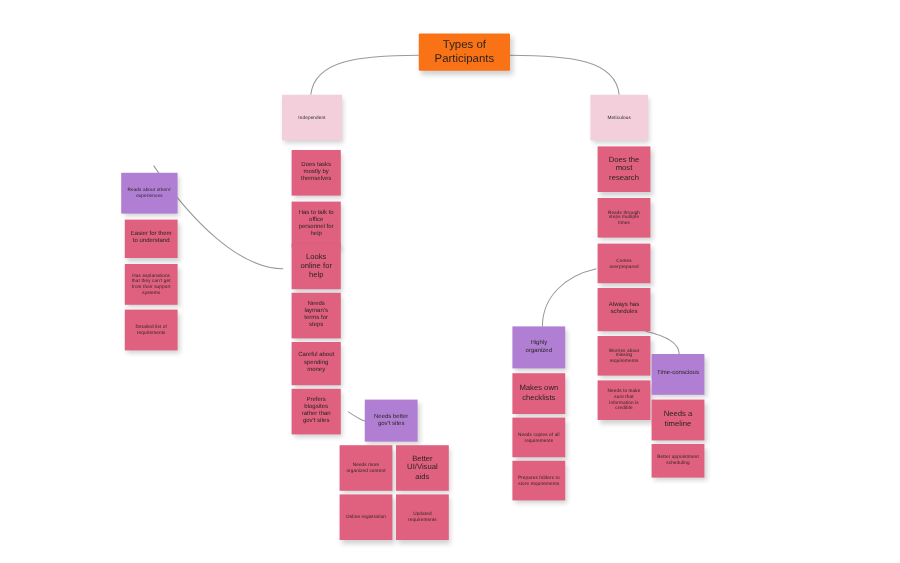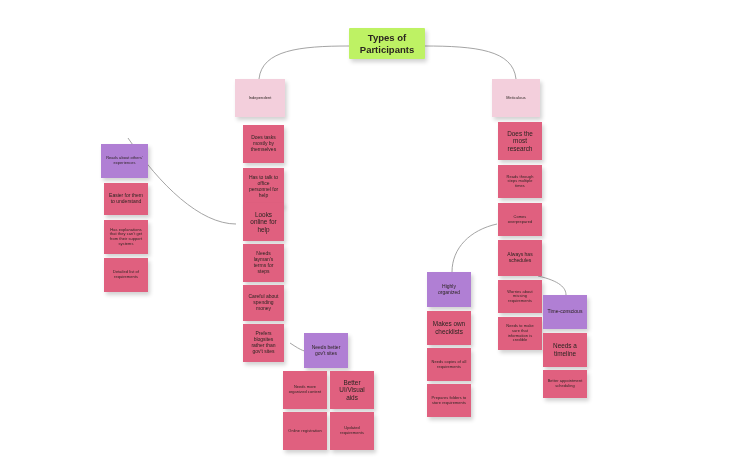--- a/index.html
+++ b/index.html
@@ -31,24 +31,24 @@
     justify-content: center;
     text-align: center;
     color: #2a2420;
     line-height: 1.18;
     padding: 3px 4px;
     box-shadow: 2px 3px 4px rgba(0,0,0,0.18);
     word-wrap: break-word;
     overflow: hidden;
   }
   .c-title {
-    background: #bef264;
+    background: #f97316;
     color: #2a2420;
     font-size: 9.5px;
-    font-weight: bold;
+    font-weight: normal;
     line-height: 1.25;
     border-radius: 1px;
   }
   .c-lightpink { background: #f3cfdc; }
   .c-pink      { background: #e0607f; }
   .c-purple    { background: #b07fd4; }
 
   .t-xs  { font-size: 3.9px; letter-spacing: 0.1px; }
   .t-sm  { font-size: 5.0px; }
   .t-md  { font-size: 6.4px; }

